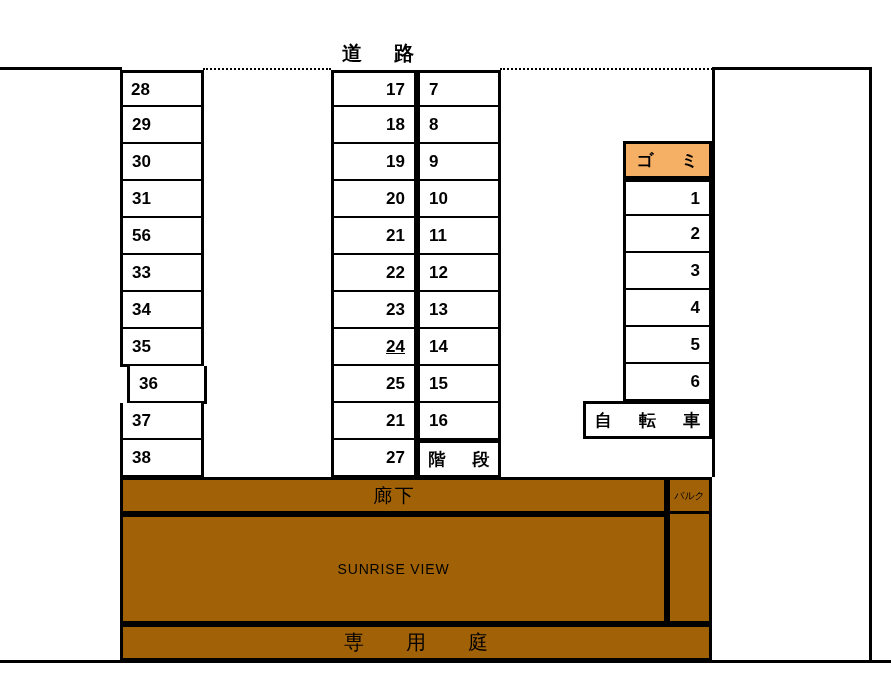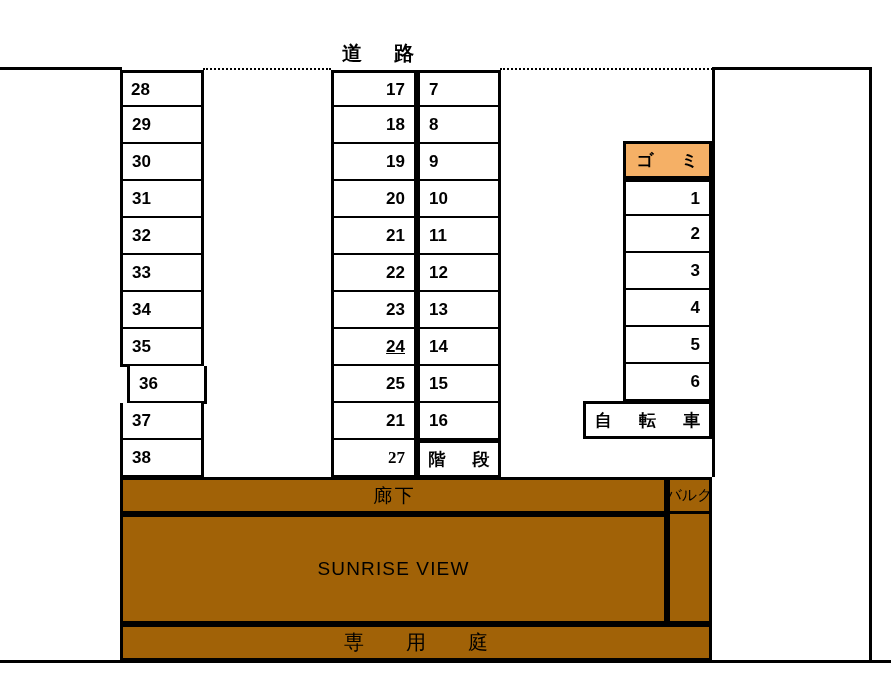--- a/index.html
+++ b/index.html
@@ -52,21 +52,21 @@
   .cell.t0 { border-top-width: 0; }
 
   .al { justify-content: flex-start; padding-left: 9px; }
   .ar { justify-content: flex-end;   padding-right: 9px; }
   .ac { justify-content: center; }
   .jp2 { letter-spacing: 0.30em; text-indent: 0.30em; }
 
   .gomi { background: #f5b066; }
 
   .tiny {
-    font-size: 15px;
+    font-size: 10px;
     font-weight: bold;
     letter-spacing: 0;
   }
 
   .title {
     position: absolute;
     font-weight: bold;
     font-size: 20px;
     letter-spacing: 0.30em;
     text-indent: 0.30em;
@@ -80,21 +80,21 @@
     background: #a16207;
     display: flex;
     align-items: center;
     justify-content: center;
     font-weight: normal;
     white-space: nowrap;
     text-align: center;
   }
   .jp-lbl { font-size: 19px; letter-spacing: 0.14em; text-indent: 0.14em; }
   .jp-wide { font-size: 20px; letter-spacing: 0.55em; text-indent: 0.55em; }
-  .roman { font-size: 19px; letter-spacing: 0.06em; }
+  .roman { font-size: 14px; letter-spacing: 0.06em; }
 </style>
 </head>
 <body>
 
 <div id="stage">
 
   <div class="title" style="left:336px; top:40px;">道　路</div>
 
   <div class="hline" style="left:0px;   top:67px; width:122px;"></div>
   <div class="hline" style="left:712px; top:67px; width:160px;"></div>
@@ -103,41 +103,41 @@
   <div class="vline" style="left:712px; top:67px; height:410px;"></div>
 
   <div class="dotline" style="left:203px; top:68px; width:128px;"></div>
   <div class="dotline" style="left:500px; top:68px; width:213px;"></div>
 
   <div id="col-left">
       <div class="cell al" style="left: 120px; top: 70px; width: 84px; height: 38px; padding-left: 8px;">28</div>
       <div class="cell al t0" style="left: 120px; top: 107px; width: 84px; height: 38px;">29</div>
       <div class="cell al t0" style="left: 120px; top: 144px; width: 84px; height: 38px;">30</div>
       <div class="cell al t0" style="left: 120px; top: 181px; width: 84px; height: 38px;">31</div>
-      <div class="cell al t0" style="left: 120px; top: 218px; width: 84px; height: 38px;">32</div>
+      <div class="cell al t0" style="left: 120px; top: 218px; width: 84px; height: 38px;">56</div>
       <div class="cell al t0" style="left: 120px; top: 255px; width: 84px; height: 38px;">33</div>
       <div class="cell al t0" style="left: 120px; top: 292px; width: 84px; height: 38px;">34</div>
       <div class="cell al t0" style="left: 120px; top: 329px; width: 84px; height: 38px;">35</div>
       <div class="cell al t0" style="left: 120px; top: 366px; width: 80px; height: 38px; margin-left: 7px;">36</div>
       <div class="cell al t0" style="left: 120px; top: 403px; width: 84px; height: 38px;">37</div>
       <div class="cell al t0" style="left: 120px; top: 440px; width: 84px; height: 38px;">38</div>
     </div>
 
   <div id="col-midleft">
       <div class="cell ar" style="left: 331px; top: 70px; width: 86px; height: 38px;">17</div>
       <div class="cell ar t0" style="left: 331px; top: 107px; width: 86px; height: 38px;">18</div>
       <div class="cell ar t0" style="left: 331px; top: 144px; width: 86px; height: 38px;">19</div>
       <div class="cell ar t0" style="left: 331px; top: 181px; width: 86px; height: 38px;">20</div>
       <div class="cell ar t0" style="left: 331px; top: 218px; width: 86px; height: 38px;">21</div>
       <div class="cell ar t0" style="left: 331px; top: 255px; width: 86px; height: 38px;">22</div>
       <div class="cell ar t0" style="left: 331px; top: 292px; width: 86px; height: 38px;">23</div>
       <div class="cell ar t0" style="left: 331px; top: 329px; width: 86px; height: 38px; text-decoration: underline;">24</div>
       <div class="cell ar t0" style="left: 331px; top: 366px; width: 86px; height: 38px; padding-left: 16px;">25</div>
       <div class="cell ar t0" style="left: 331px; top: 403px; width: 86px; height: 38px;">21</div>
-      <div class="cell ar t0" style="left: 331px; top: 440px; width: 86px; height: 38px; font-family: Liberation Serif, serif;">27</div>
+      <div class="cell ar t0" style="left: 331px; top: 440px; width: 86px; height: 38px;">27</div>
     </div>
 
   <div id="col-midright">
       <div class="cell al" style="left: 417px; top: 70px; width: 84px; height: 38px;">7</div>
       <div class="cell al t0" style="left: 417px; top: 107px; width: 84px; height: 38px;">8</div>
       <div class="cell al t0" style="left: 417px; top: 144px; width: 84px; height: 38px;">9</div>
       <div class="cell al t0" style="left: 417px; top: 181px; width: 84px; height: 38px;">10</div>
       <div class="cell al t0" style="left: 417px; top: 218px; width: 84px; height: 38px;">11</div>
       <div class="cell al t0" style="left: 417px; top: 255px; width: 84px; height: 38px;">12</div>
       <div class="cell al t0" style="left: 417px; top: 292px; width: 84px; height: 38px;">13</div>

